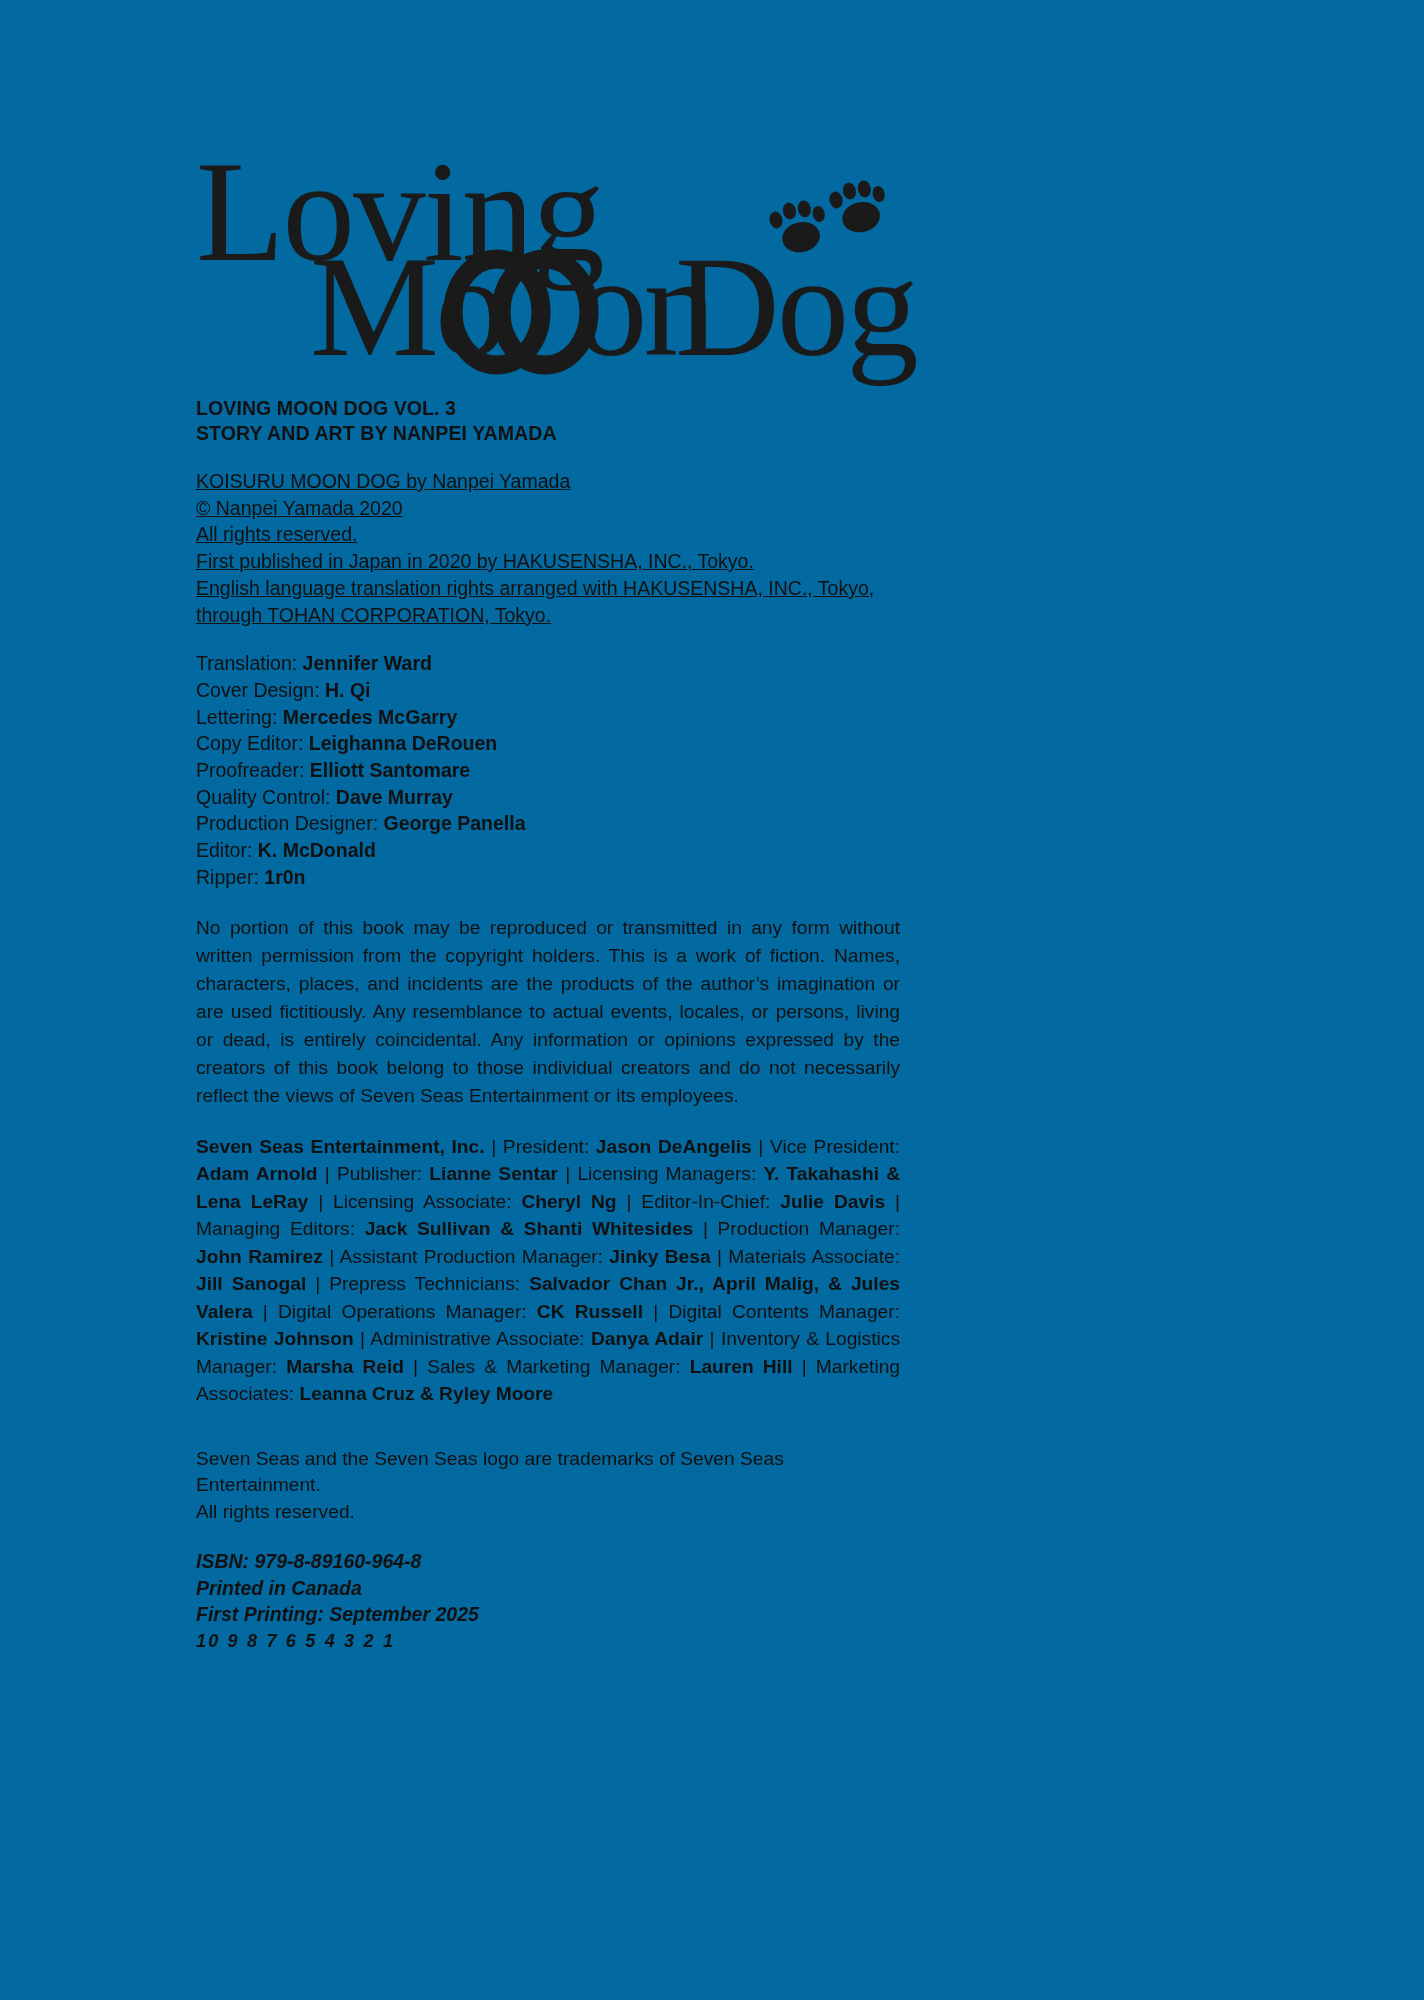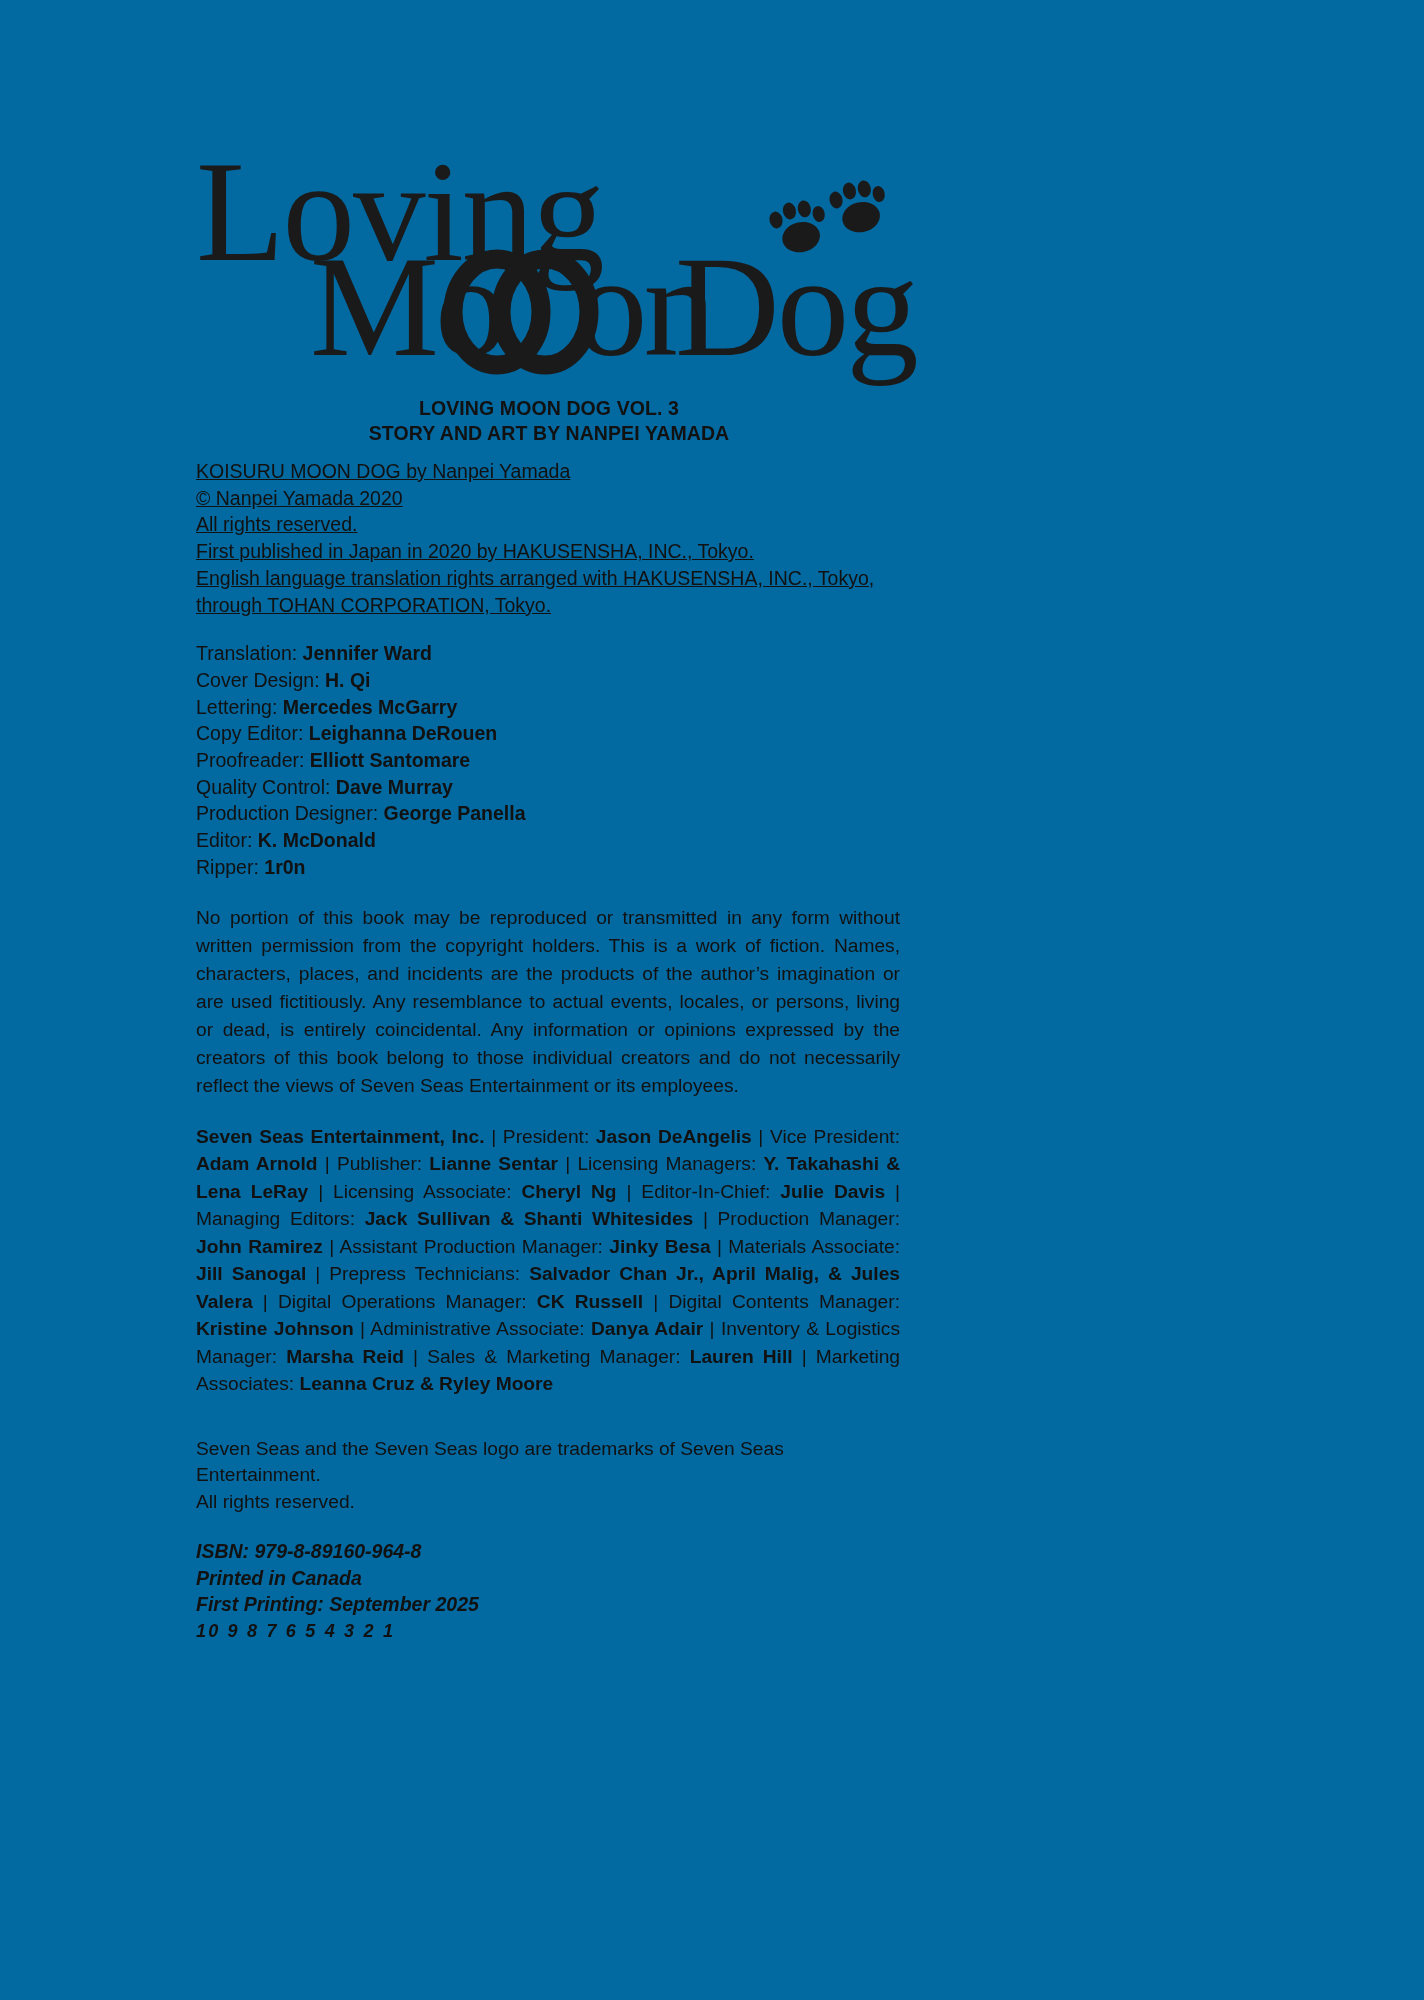--- a/index.html
+++ b/index.html
@@ -38,22 +38,21 @@
     left: 196px;
     top: 396px;
     width: 706px;
   }
 
   .title-block {
     font-weight: bold;
     font-size: 19.5px;
     line-height: 25px;
     letter-spacing: 0.1px;
-    margin-bottom: 12px;
-    text-align: center;
+    margin-bottom: 22px;
   }
 
   .para {
     font-size: 19.5px;
     line-height: 26.7px;
     margin-bottom: 22px;
     text-decoration: underline;
   }
 
   .credits {

